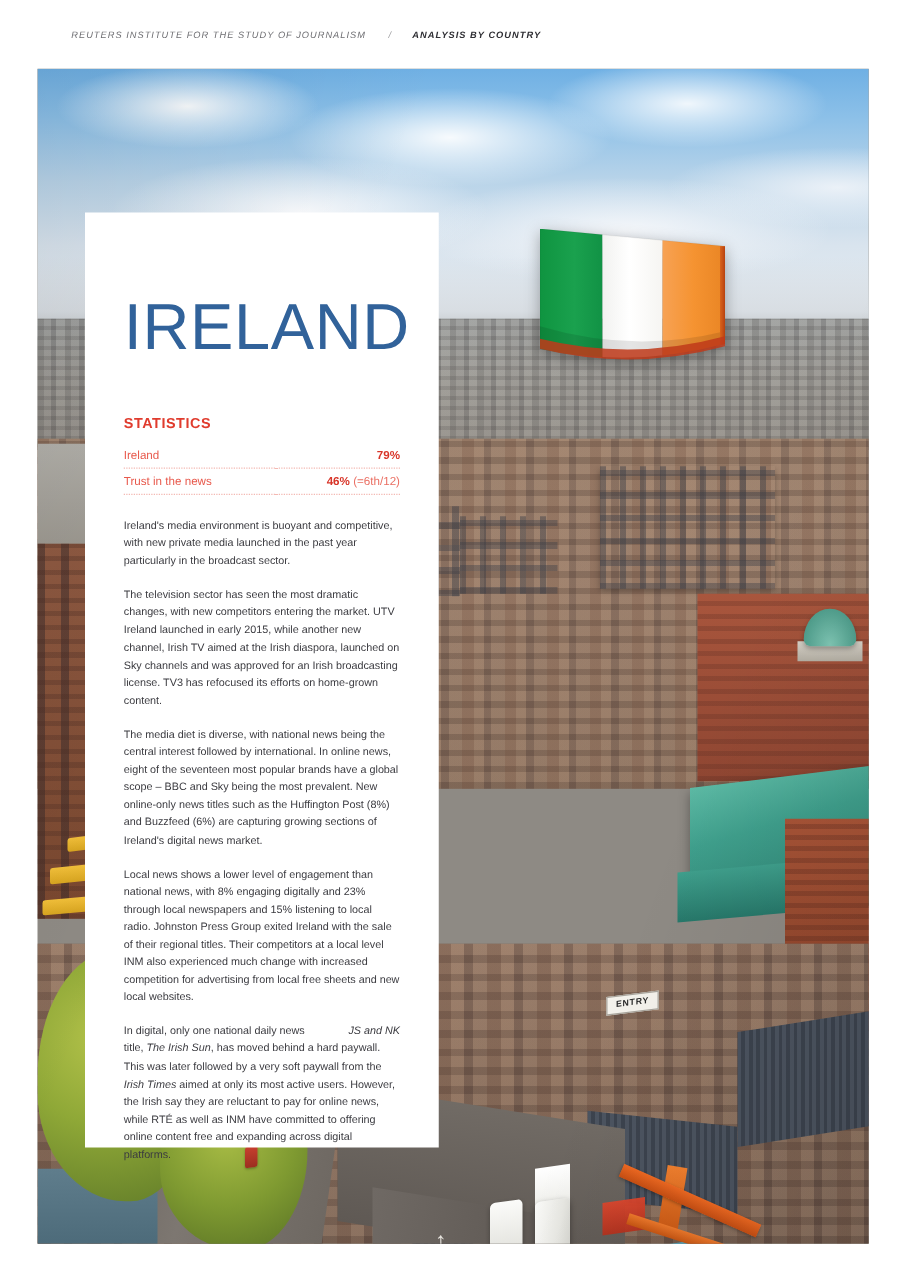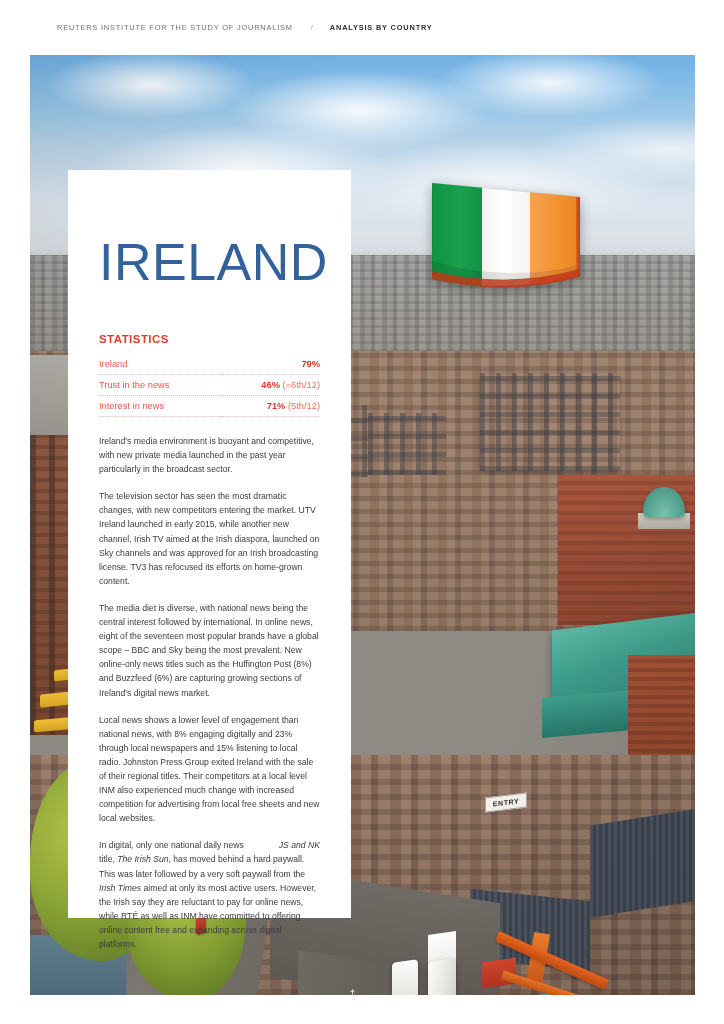--- a/index.html
+++ b/index.html
@@ -19,20 +19,21 @@
   
   .page-header {
     position: absolute;
     left: 0; top: 0;
     width: 724px;
     height: 55px;
     display: flex;
     align-items: center;
     padding-left: 57px;
     box-sizing: border-box;
+    font-style: italic;
   }
   .header-inst {
     font-size: 7.4px;
     letter-spacing: 0.82px;
     color: #6e6e72;
     text-transform: uppercase;
     white-space: nowrap;
   }
   .header-sep {
     font-size: 7.4px;
@@ -533,24 +534,20 @@
   <table class="stats-table">
     <tbody>
       <tr>
         <td>Ireland</td>
         <td class="val"><span>79%</span><span class="rank"></span></td>
       </tr>
       <tr>
         <td>Trust in the news</td>
         <td class="val"><span>46%</span><span class="rank"> (=6th/12)</span></td>
       </tr>
-      <tr>
-        <td>Interest in news</td>
-        <td class="val"><span>71%</span><span class="rank"> (5th/12)</span></td>
-      </tr>
     </tbody>
   </table>
 
   <div class="body-copy">
     <p>Ireland's media environment is buoyant and competitive, with new private media launched in the past year particularly in the broadcast sector.</p>
     <p>The television sector has seen the most dramatic changes, with new competitors entering the market. UTV Ireland launched in early 2015, while another new channel, Irish TV aimed at the Irish diaspora, launched on Sky channels and was approved for an Irish broadcasting license. TV3 has refocused its efforts on home-grown content.</p>
     <p>The media diet is diverse, with national news being the central interest followed by international. In online news, eight of the seventeen most popular brands have a global scope – BBC and Sky being the most prevalent. New online-only news titles such as the Huffington Post (8%) and Buzzfeed (6%) are capturing growing sections of Ireland's digital news market.</p>
     <p>Local news shows a lower level of engagement than national news, with 8% engaging digitally and 23% through local newspapers and 15% listening to local radio. Johnston Press Group exited Ireland with the sale of their regional titles. Their competitors at a local level INM also experienced much change with increased competition for advertising from local free sheets and new local websites.</p>
     <p><span class="byline">JS and NK</span><span>In digital, only one national daily news title, </span><em>The Irish Sun</em><span>, has moved behind a hard paywall. This was later followed by a very soft paywall from the </span><em>Irish Times</em><span> aimed at only its most active users. However, the Irish say they are reluctant to pay for online news, while RTÉ as well as INM have committed to offering online content free and expanding across digital platforms.</span></p>
   </div>

